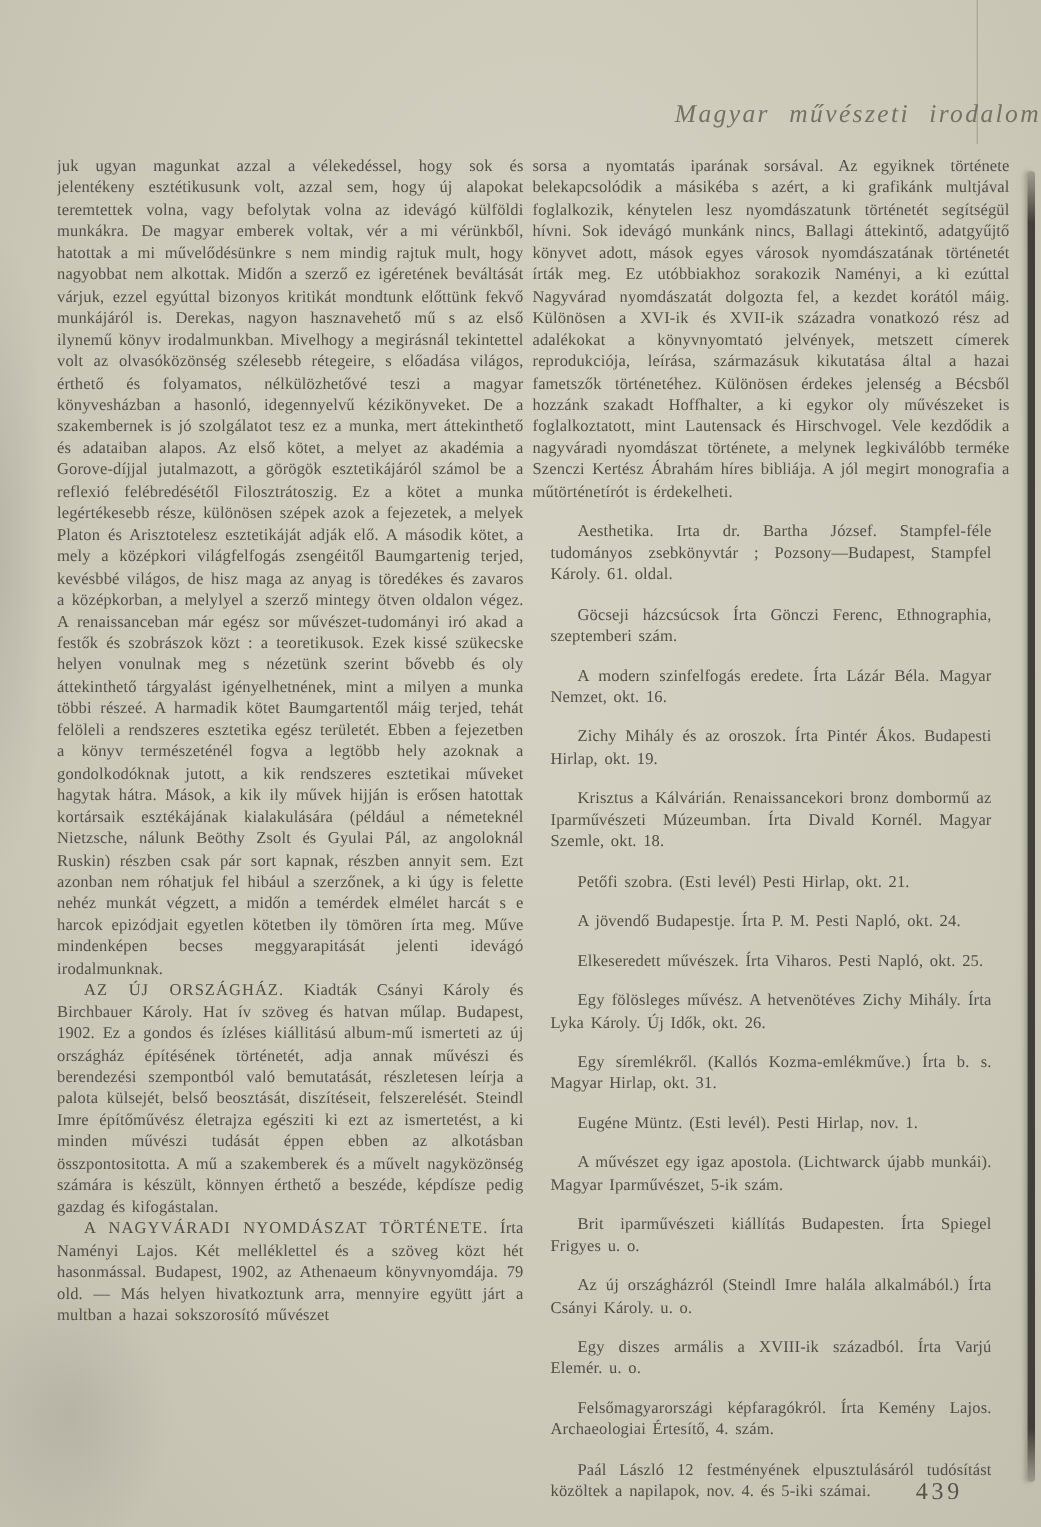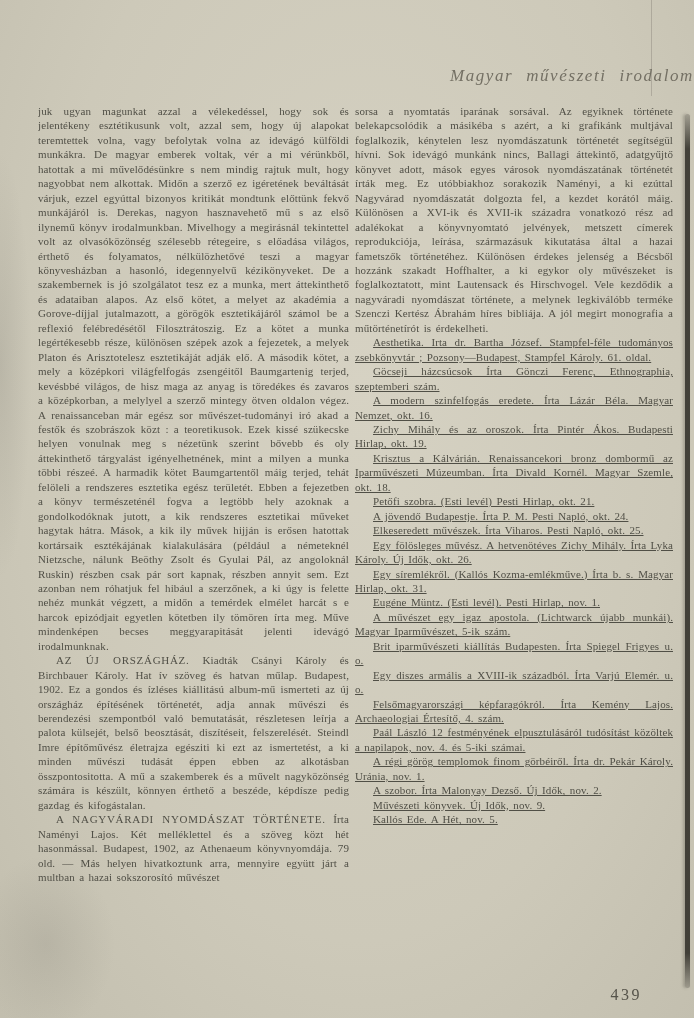--- a/index.html
+++ b/index.html
@@ -22,21 +22,21 @@
     font-size:11px;line-height:14.45px;
     text-align:justify;letter-spacing:.1px;word-spacing:.14em;
     overflow:hidden;
   }
   .col-left{left:38px;width:311px;height:908px;}
   .col-right{left:355px;width:318px;height:908px;}
   .para{margin:0;padding:0;}
   .indent{text-indent:18px;}
   .flush{text-indent:0;}
   .caps{letter-spacing:.7px;}
-  .entries p{margin:0;padding:0;text-indent:18px;text-decoration:underline;}
+  .entries p{margin:12px;padding:0;text-indent:18px;}
   .page-number{
     position:absolute;right:52px;bottom:14px;
     font-size:16px;letter-spacing:2.5px;color:#55534a;
   }
   .gutter-shadow{
     position:absolute;right:4px;top:114px;width:5px;height:874px;
     border-radius:3px;
     background:linear-gradient(to bottom,
       rgba(42,40,34,.25) 0%, rgba(42,40,34,.85) 4%,
       rgba(42,40,34,.85) 96%, rgba(42,40,34,.25) 100%);
@@ -88,20 +88,21 @@
         <p>Zichy Mihály és az oroszok. Írta Pintér Ákos. Budapesti Hirlap, okt. 19.</p>
         <p>Krisztus a Kálvárián. Renaissancekori bronz dombormű az Iparművészeti Múzeumban. Írta Divald Kornél. Magyar Szemle, okt. 18.</p>
         <p>Petőfi szobra. (Esti levél)  Pesti Hirlap, okt. 21.</p>
         <p>A jövendő Budapestje. Írta P. M. Pesti Napló, okt. 24.</p>
         <p>Elkeseredett művészek. Írta Viharos. Pesti Napló, okt. 25.</p>
         <p>Egy fölösleges művész. A hetvenötéves Zichy Mihály. Írta Lyka Károly. Új Idők, okt. 26.</p>
         <p>Egy síremlékről. (Kallós Kozma-emlékműve.) Írta b. s. Magyar Hirlap, okt. 31.</p>
         <p>Eugéne Müntz. (Esti levél). Pesti Hirlap, nov. 1.</p>
         <p>A művészet egy igaz apostola. (Lichtwarck újabb munkái). Magyar Iparművészet, 5-ik szám.</p>
         <p>Brit iparművészeti kiállítás Budapesten. Írta Spiegel Frigyes u. o.</p>
+        <p>Az új országházról (Steindl Imre halála alkalmából.) Írta Csányi Károly. u. o.</p>
         <p>Egy diszes armális a XVIII-ik századból. Írta Varjú Elemér. u. o.</p>
         <p>Felsőmagyarországi képfaragókról. Írta Kemény Lajos. Archaeologiai Értesítő, 4. szám.</p>
         <p>Paál László 12 festményének elpusztulásáról tudósítást közöltek a napilapok, nov. 4. és 5-iki számai.</p>
         <p>A régi görög templomok finom görbéiről. Írta dr. Pekár Károly. Uránia, nov. 1.</p>
         <p>A szobor. Írta Malonyay Dezső. Új Idők, nov. 2.</p>
         <p>Művészeti könyvek. Új Idők, nov. 9.</p>
         <p>Kallós Ede. A Hét, nov. 5.</p>
       </div>
   </div>
 

